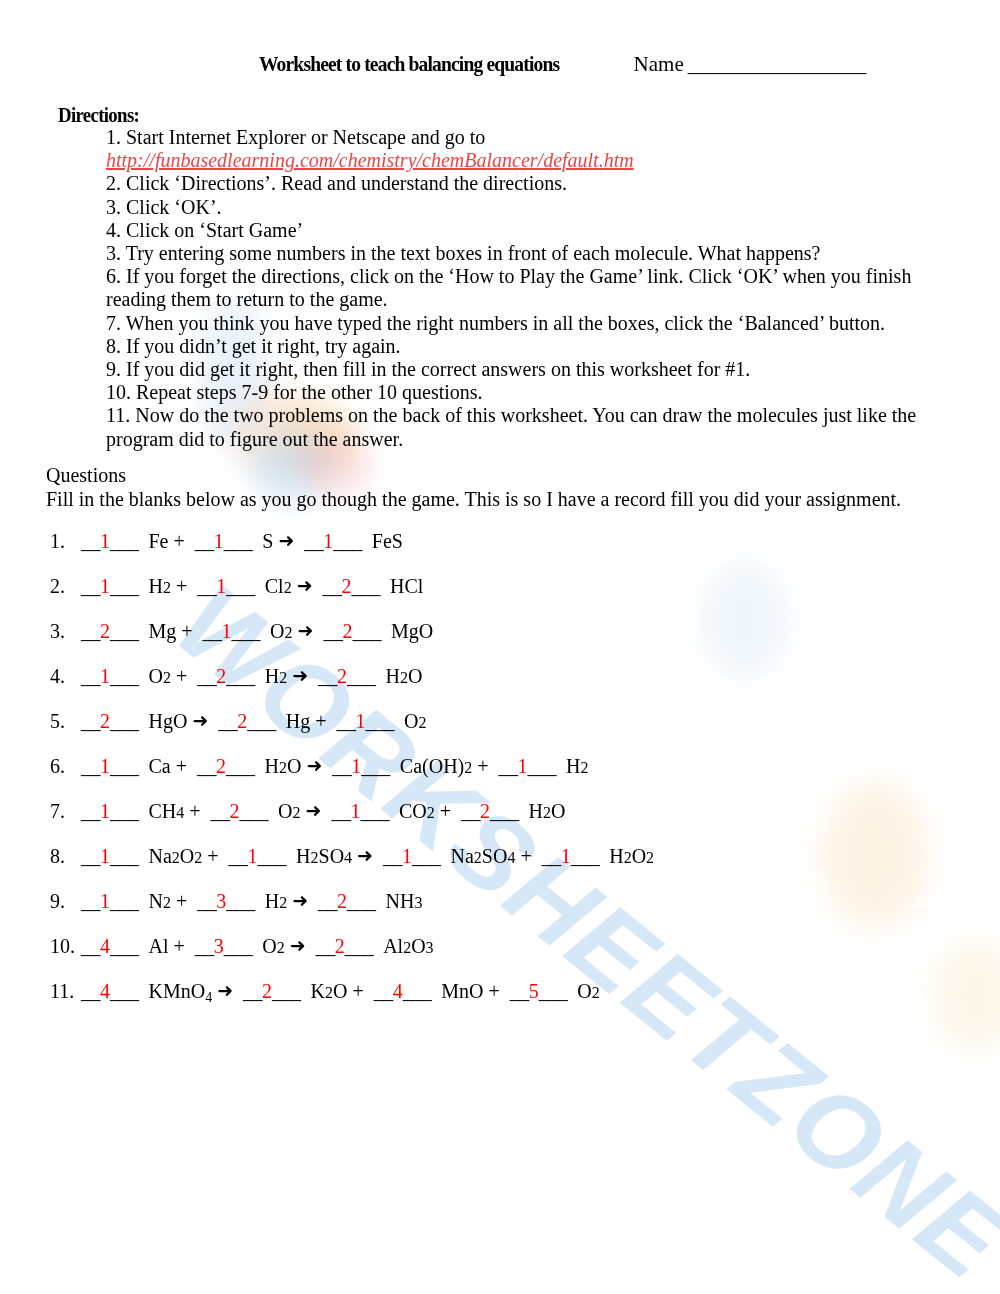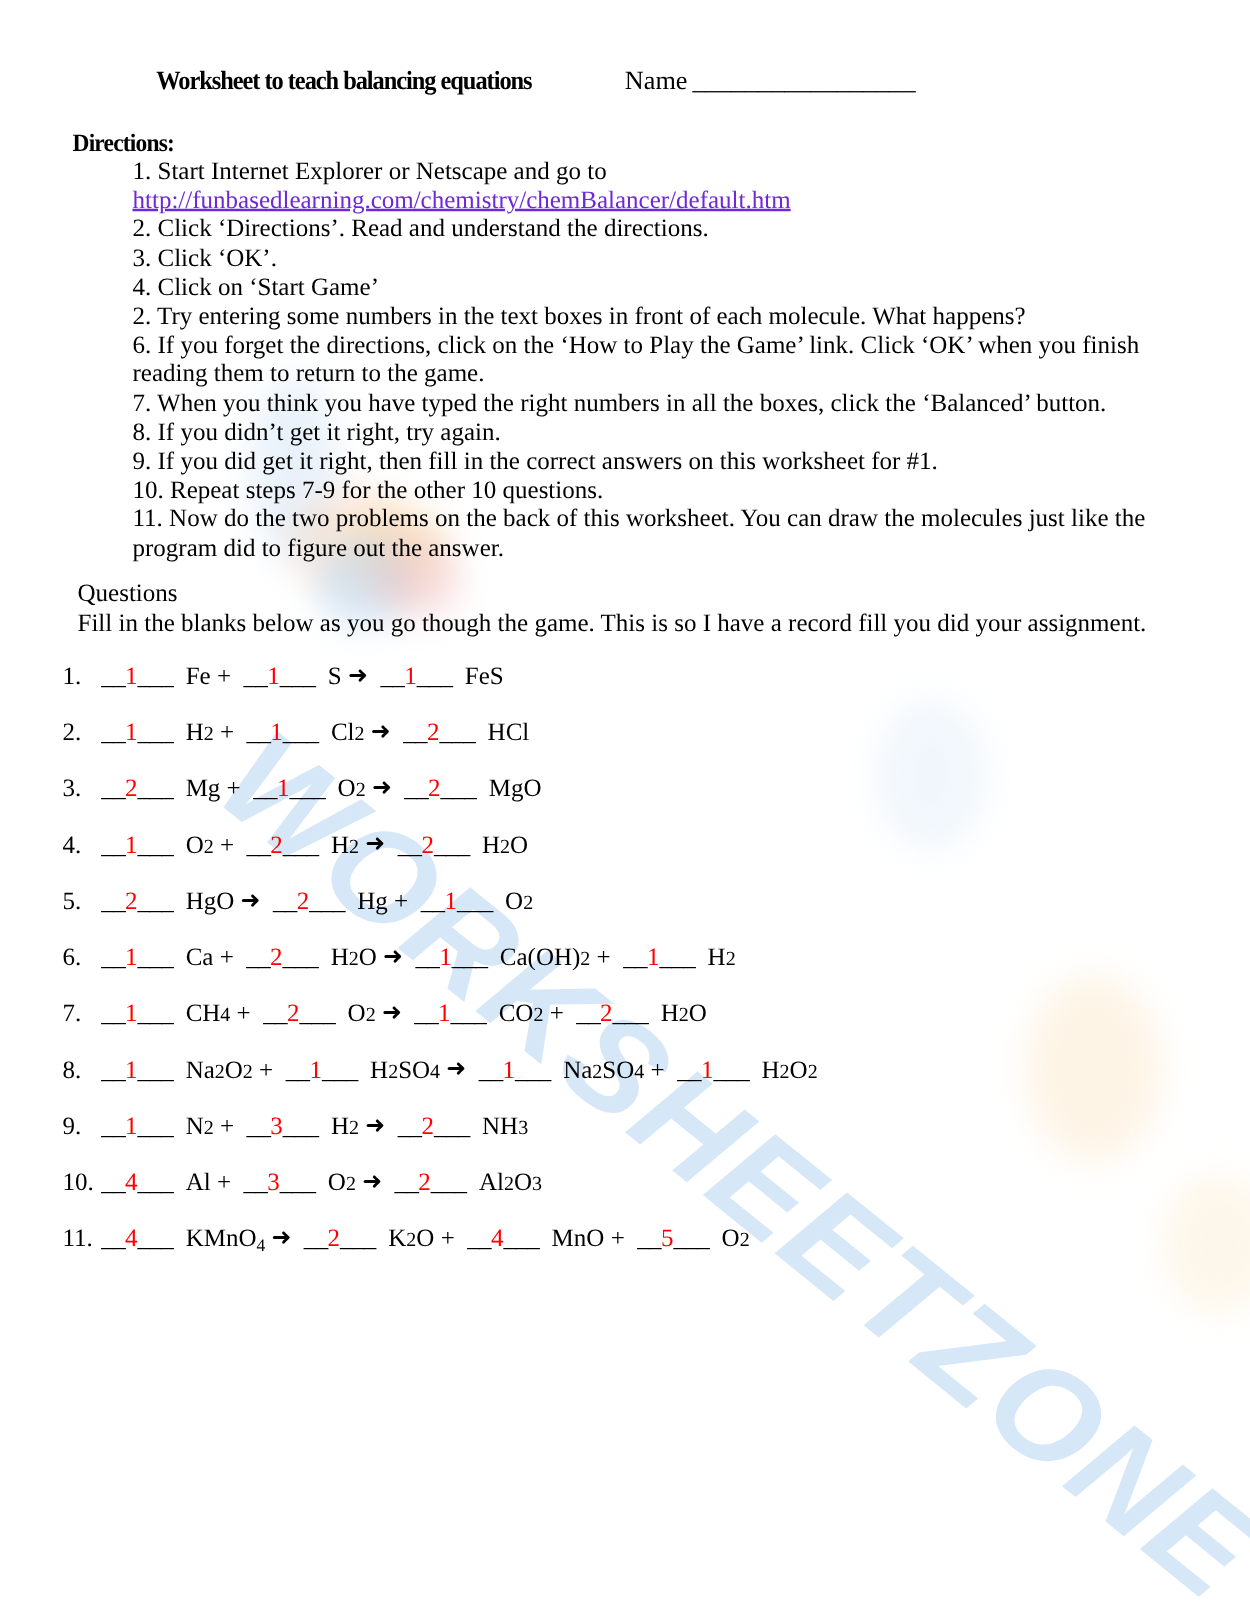--- a/index.html
+++ b/index.html
@@ -62,20 +62,21 @@
     position: relative;
     z-index: 2;
     padding: 0;
   }
 
   .title-row {
     position: absolute;
     left: 0; top: 52px;
     width: 1000px;
     white-space: nowrap;
+    text-align: center;
   }
   .doc-title {
     display: inline-block;
     margin-left: 125px;
     font-weight: 700;
     font-size: 21px;
     letter-spacing: -0.9px;
     transform: scaleX(.93);
     transform-origin: left center;
   }
@@ -102,27 +103,28 @@
 
   .dir-block {
     position: absolute;
     left: 58px; top: 126px;
     width: 890px;
     font-size: 20px;
     line-height: 23.2px;
   }
   .dir-line { white-space: normal; margin-left: 48px; }
   .dir-url {
-    color: #6d28d9;
+    color: #ef4444;
     text-decoration: underline;
+    font-style: italic;
   }
 
   .questions-block {
     position: absolute;
-    left: 62px; top: 464px;
+    left: 46px; top: 464px;
     width: 890px;
     font-size: 20px;
     line-height: 23.5px;
   }
 
   .eq-list {
     position: absolute;
     left: 50px; top: 528px;
     width: 940px;
   }
@@ -194,21 +196,21 @@
     </div>
 
     <div class="directions-head">Directions:</div>
 
     <div class="dir-block">
       <div class="dir-line">1. Start Internet Explorer or Netscape and go to</div>
       <div class="dir-line"><a class="dir-url" href="#">http://funbasedlearning.com/chemistry/chemBalancer/default.htm</a></div>
       <div class="dir-line">2. Click ‘Directions’.  Read and understand the directions.</div>
       <div class="dir-line">3. Click ‘OK’.</div>
       <div class="dir-line">4. Click on ‘Start Game’</div>
-      <div class="dir-line">2. Try entering some numbers in the text boxes in front of each molecule.  What happens?</div>
+      <div class="dir-line">3. Try entering some numbers in the text boxes in front of each molecule.  What happens?</div>
       <div class="dir-line">6. If you forget the directions, click on the ‘How to Play the Game’ link.  Click ‘OK’ when you finish reading them to return to the game.</div>
       <div class="dir-line">7. When you think you have typed the right numbers in all the boxes, click the ‘Balanced’ button.</div>
       <div class="dir-line">8. If you didn’t get it right, try again.</div>
       <div class="dir-line">9. If you did get it right, then fill in the correct answers on this worksheet for #1.</div>
       <div class="dir-line">10. Repeat steps 7-9 for the other 10 questions.</div>
       <div class="dir-line">11. Now do the two problems on the back of this worksheet.  You can draw the molecules just like the program did to figure out the answer.</div>
     </div>
 
     <div class="questions-block">
       <div>Questions</div>

